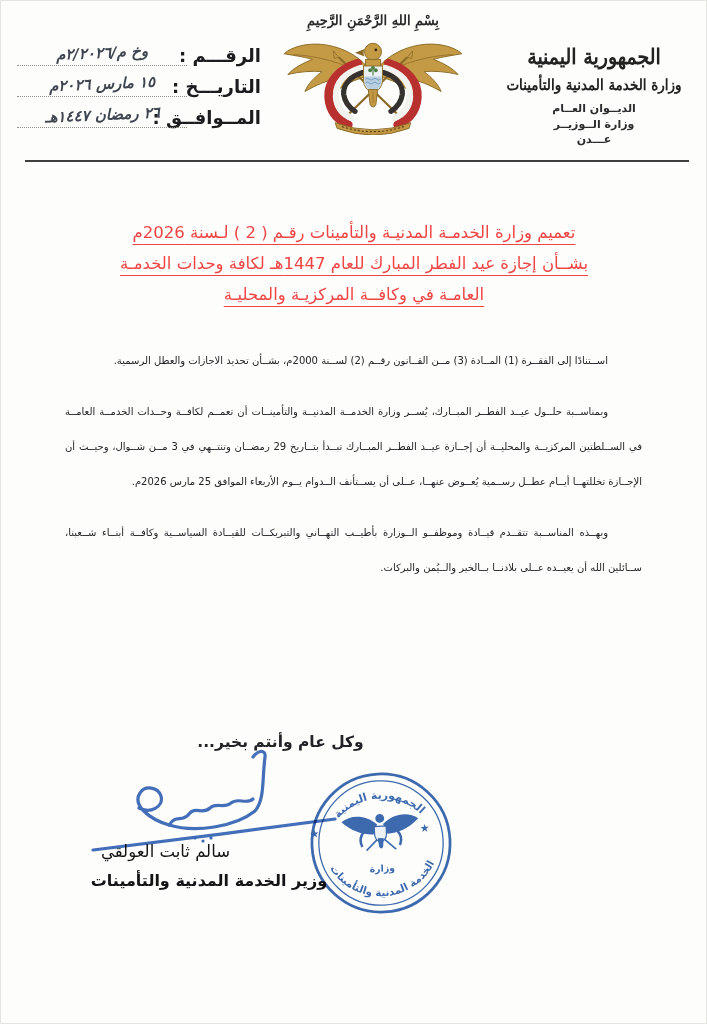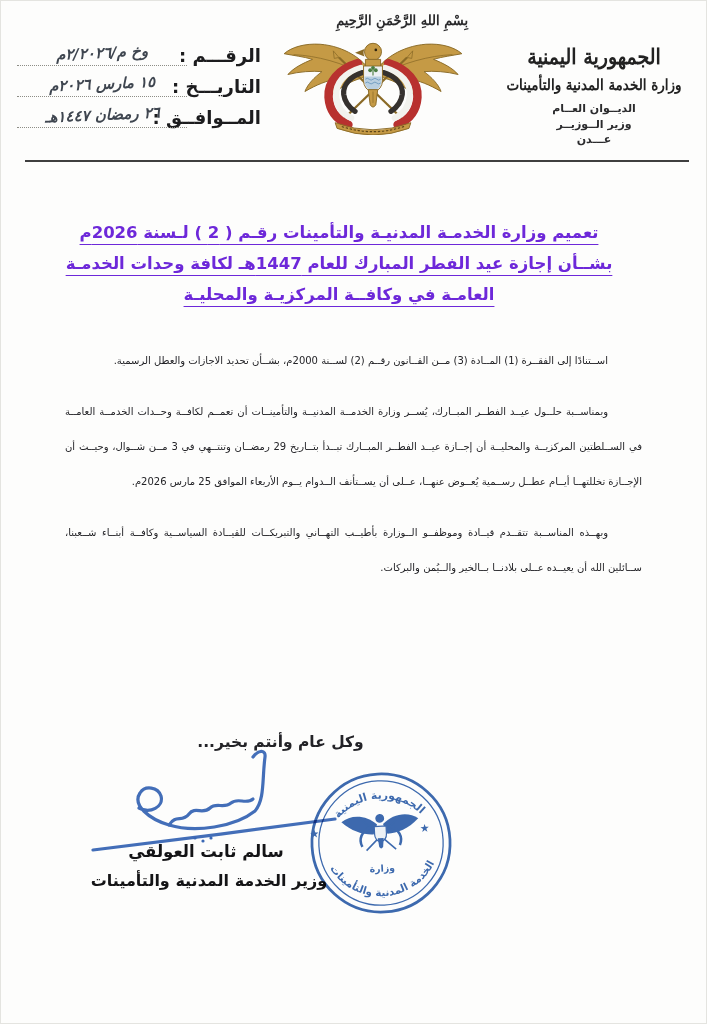--- a/index.html
+++ b/index.html
@@ -9,50 +9,50 @@
   
   .hdr-fields{position:absolute;top:42px;left:16px;width:244px;direction:rtl;}
   .f-row{display:flex;align-items:flex-end;margin-bottom:8px;}
   .f-row.attachments{margin-top:5px;}
   .f-label{width:72px;font-weight:bold;font-size:18px;color:#1c1c1e;white-space:nowrap;}
   .f-line{flex:1;border-bottom:1.6px dotted #8d8d86;text-align:center;height:22px;margin-right:2px;}
   .handwriting{display:inline-block;font-size:15px;font-weight:600;font-style:italic;
                color:#3f4650;transform:rotate(-2.5deg);letter-spacing:.5px;white-space:nowrap;}
 
   
-  .hdr-center{position:absolute;top:12px;left:277px;width:190px;text-align:right;direction:rtl;}
+  .hdr-center{position:absolute;top:12px;left:277px;width:190px;text-align:center;direction:rtl;}
   .bismillah{font-family:"DejaVu Serif",serif;font-weight:bold;font-size:13px;color:#2a2a2c;
              letter-spacing:1px;margin-bottom:3px;transform:scaleY(1.05);}
   .emblem{display:block;margin:0 auto;}
 
   
   .hdr-right{position:absolute;top:44px;right:6px;width:212px;text-align:center;direction:rtl;color:#222;}
   .rep-callig{font-family:"DejaVu Serif",serif;font-weight:bold;font-size:19px;transform:scaleY(1.12);}
   .min-callig{font-family:"DejaVu Serif",serif;font-weight:bold;font-size:13.5px;margin-top:9px;transform:scaleY(1.12);}
   .office-line{font-size:11px;font-weight:bold;line-height:15.5px;color:#2b2b2d;}
   .office-lines{margin-top:9px;}
 
   .hdr-rule{position:absolute;top:159px;left:24px;width:664px;height:2px;background:#3f3f3f;}
 
   
-  .title{position:absolute;top:216px;left:33px;width:610px;text-align:center;direction:rtl;
-         font-weight:bold;font-size:16.5px;line-height:31px;color:#6d28d9;}
+  .title{position:absolute;top:216px;left:48px;width:610px;text-align:center;direction:rtl;
+         font-weight:normal;font-size:16.5px;line-height:31px;color:#ef4444;}
   .title span{display:block;text-decoration:underline;text-underline-offset:6px;text-decoration-thickness:1.4px;}
 
   
   .bodytext{position:absolute;top:342px;right:64px;left:64px;direction:rtl;text-align:justify;
             font-size:10px;line-height:35px;color:#232327;}
   .bodytext p{margin:0 0 16px 0;text-indent:34px;}
   .closing{position:absolute;top:732px;left:0;width:559px;text-align:center;direction:rtl;
            font-weight:700;font-size:15.5px;color:#232327;}
 
   
   .signature{position:absolute;left:82px;top:742px;}
-  .sig-name{position:absolute;left:100px;top:841px;width:210px;text-align:center;
-            font-weight:bold;font-size:16.5px;color:#141416;}
+  .sig-name{position:absolute;left:100px;top:841px;width:210px;text-align:left;
+            font-weight:normal;font-size:16.5px;color:#141416;}
   .sig-title{position:absolute;left:68px;top:870px;width:280px;text-align:center;
              font-weight:bold;font-size:16px;color:#141416;white-space:nowrap;}
 
   
   .stamp{position:absolute;left:306px;top:768px;mix-blend-mode:multiply;opacity:.93;transform:rotate(-3deg);}
   .stamp-arc{font-weight:bold;fill:#2e5faa;}
 </style>
 </head>
 <body>
 
@@ -134,21 +134,21 @@
         <path d="M67 101 Q 100 112 133 101" stroke="#5d4517" stroke-width="1.2" fill="none" stroke-dasharray="2.5 1.8"></path>
       </g>
     </svg>
   </div>
 
   <div class="hdr-right">
     <div class="rep-callig">الجمهورية اليمنية</div>
     <div class="min-callig">وزارة الخدمة المدنية والتأمينات</div>
     <div class="office-lines">
       <div class="office-line">الديــوان العــام</div>
-      <div class="office-line">وزير الــوزيــر</div>
+      <div class="office-line">وزارة الــوزيــر</div>
       <div class="office-line">عـــدن</div>
     </div>
   </div>
 
   <div class="hdr-rule"></div>
 
   <div class="title">
     <span>تعميم وزارة الخدمـة المدنيـة والتأمينات رقـم ( 2 ) لـسنة 2026م</span>
     <span>بشــأن إجازة عيد الفطر المبارك للعام 1447هـ لكافة وحدات الخدمـة</span>
     <span>العامـة في وكافــة المركزيـة والمحليـة</span>

